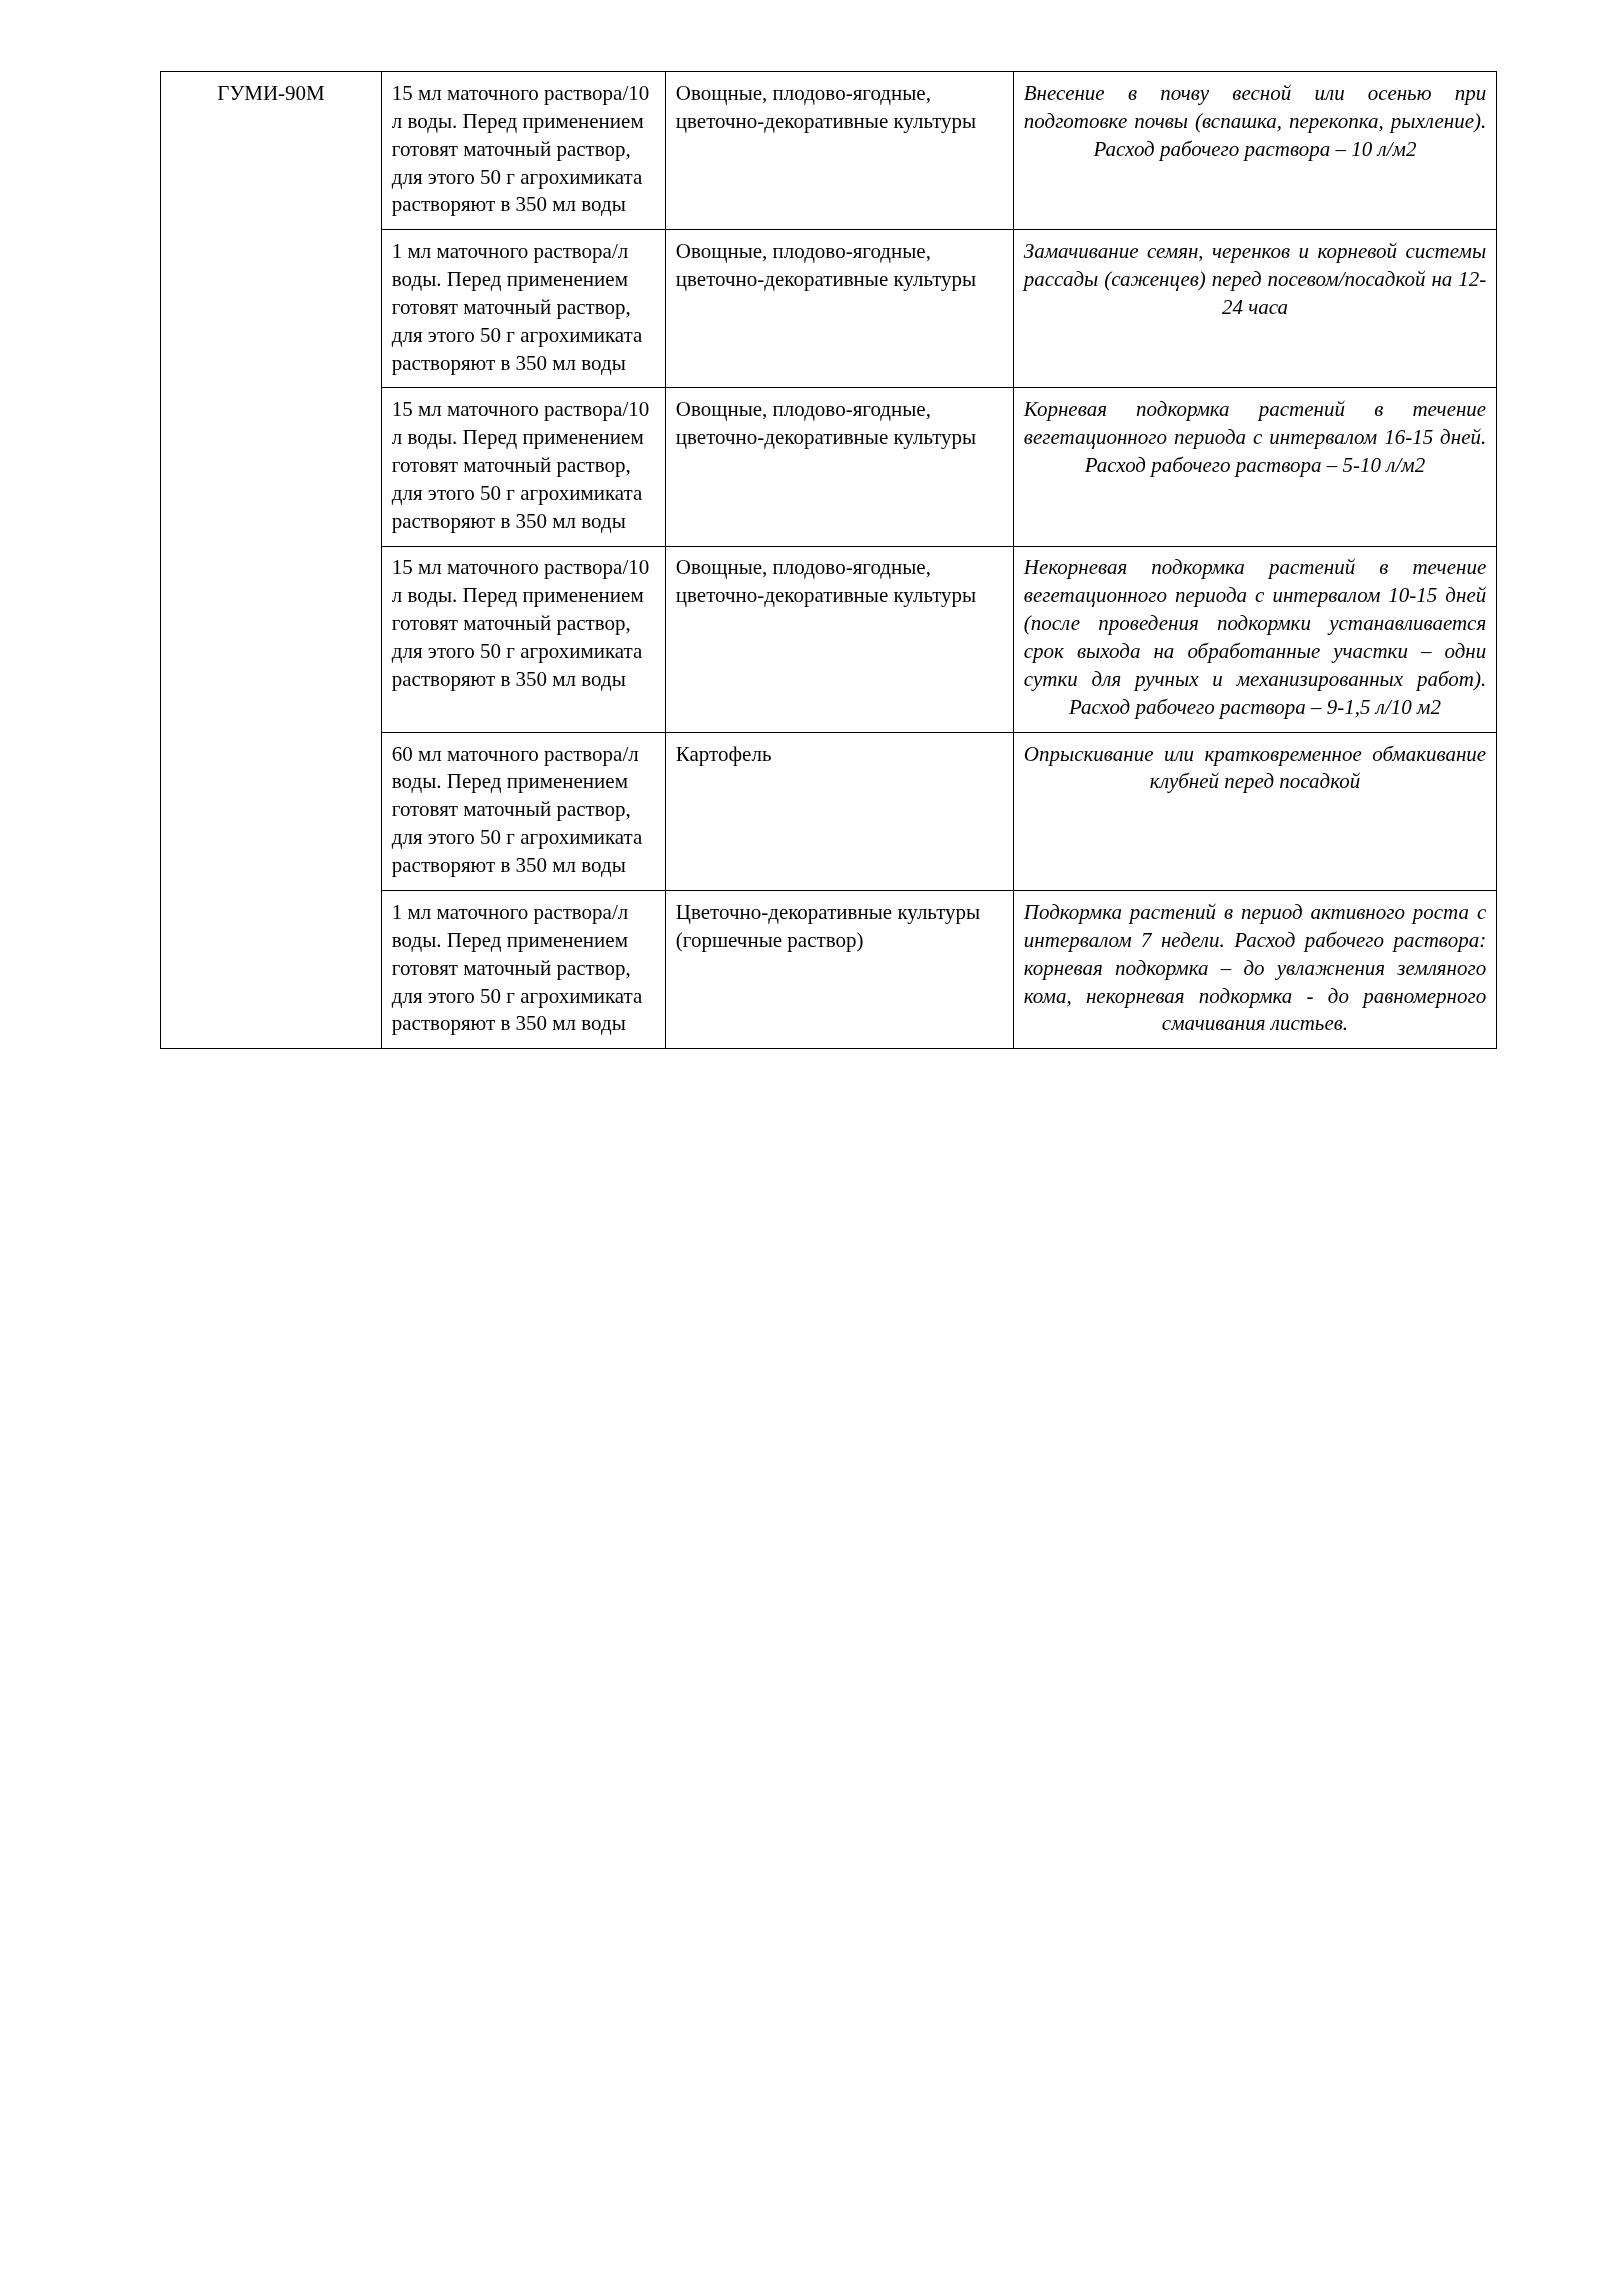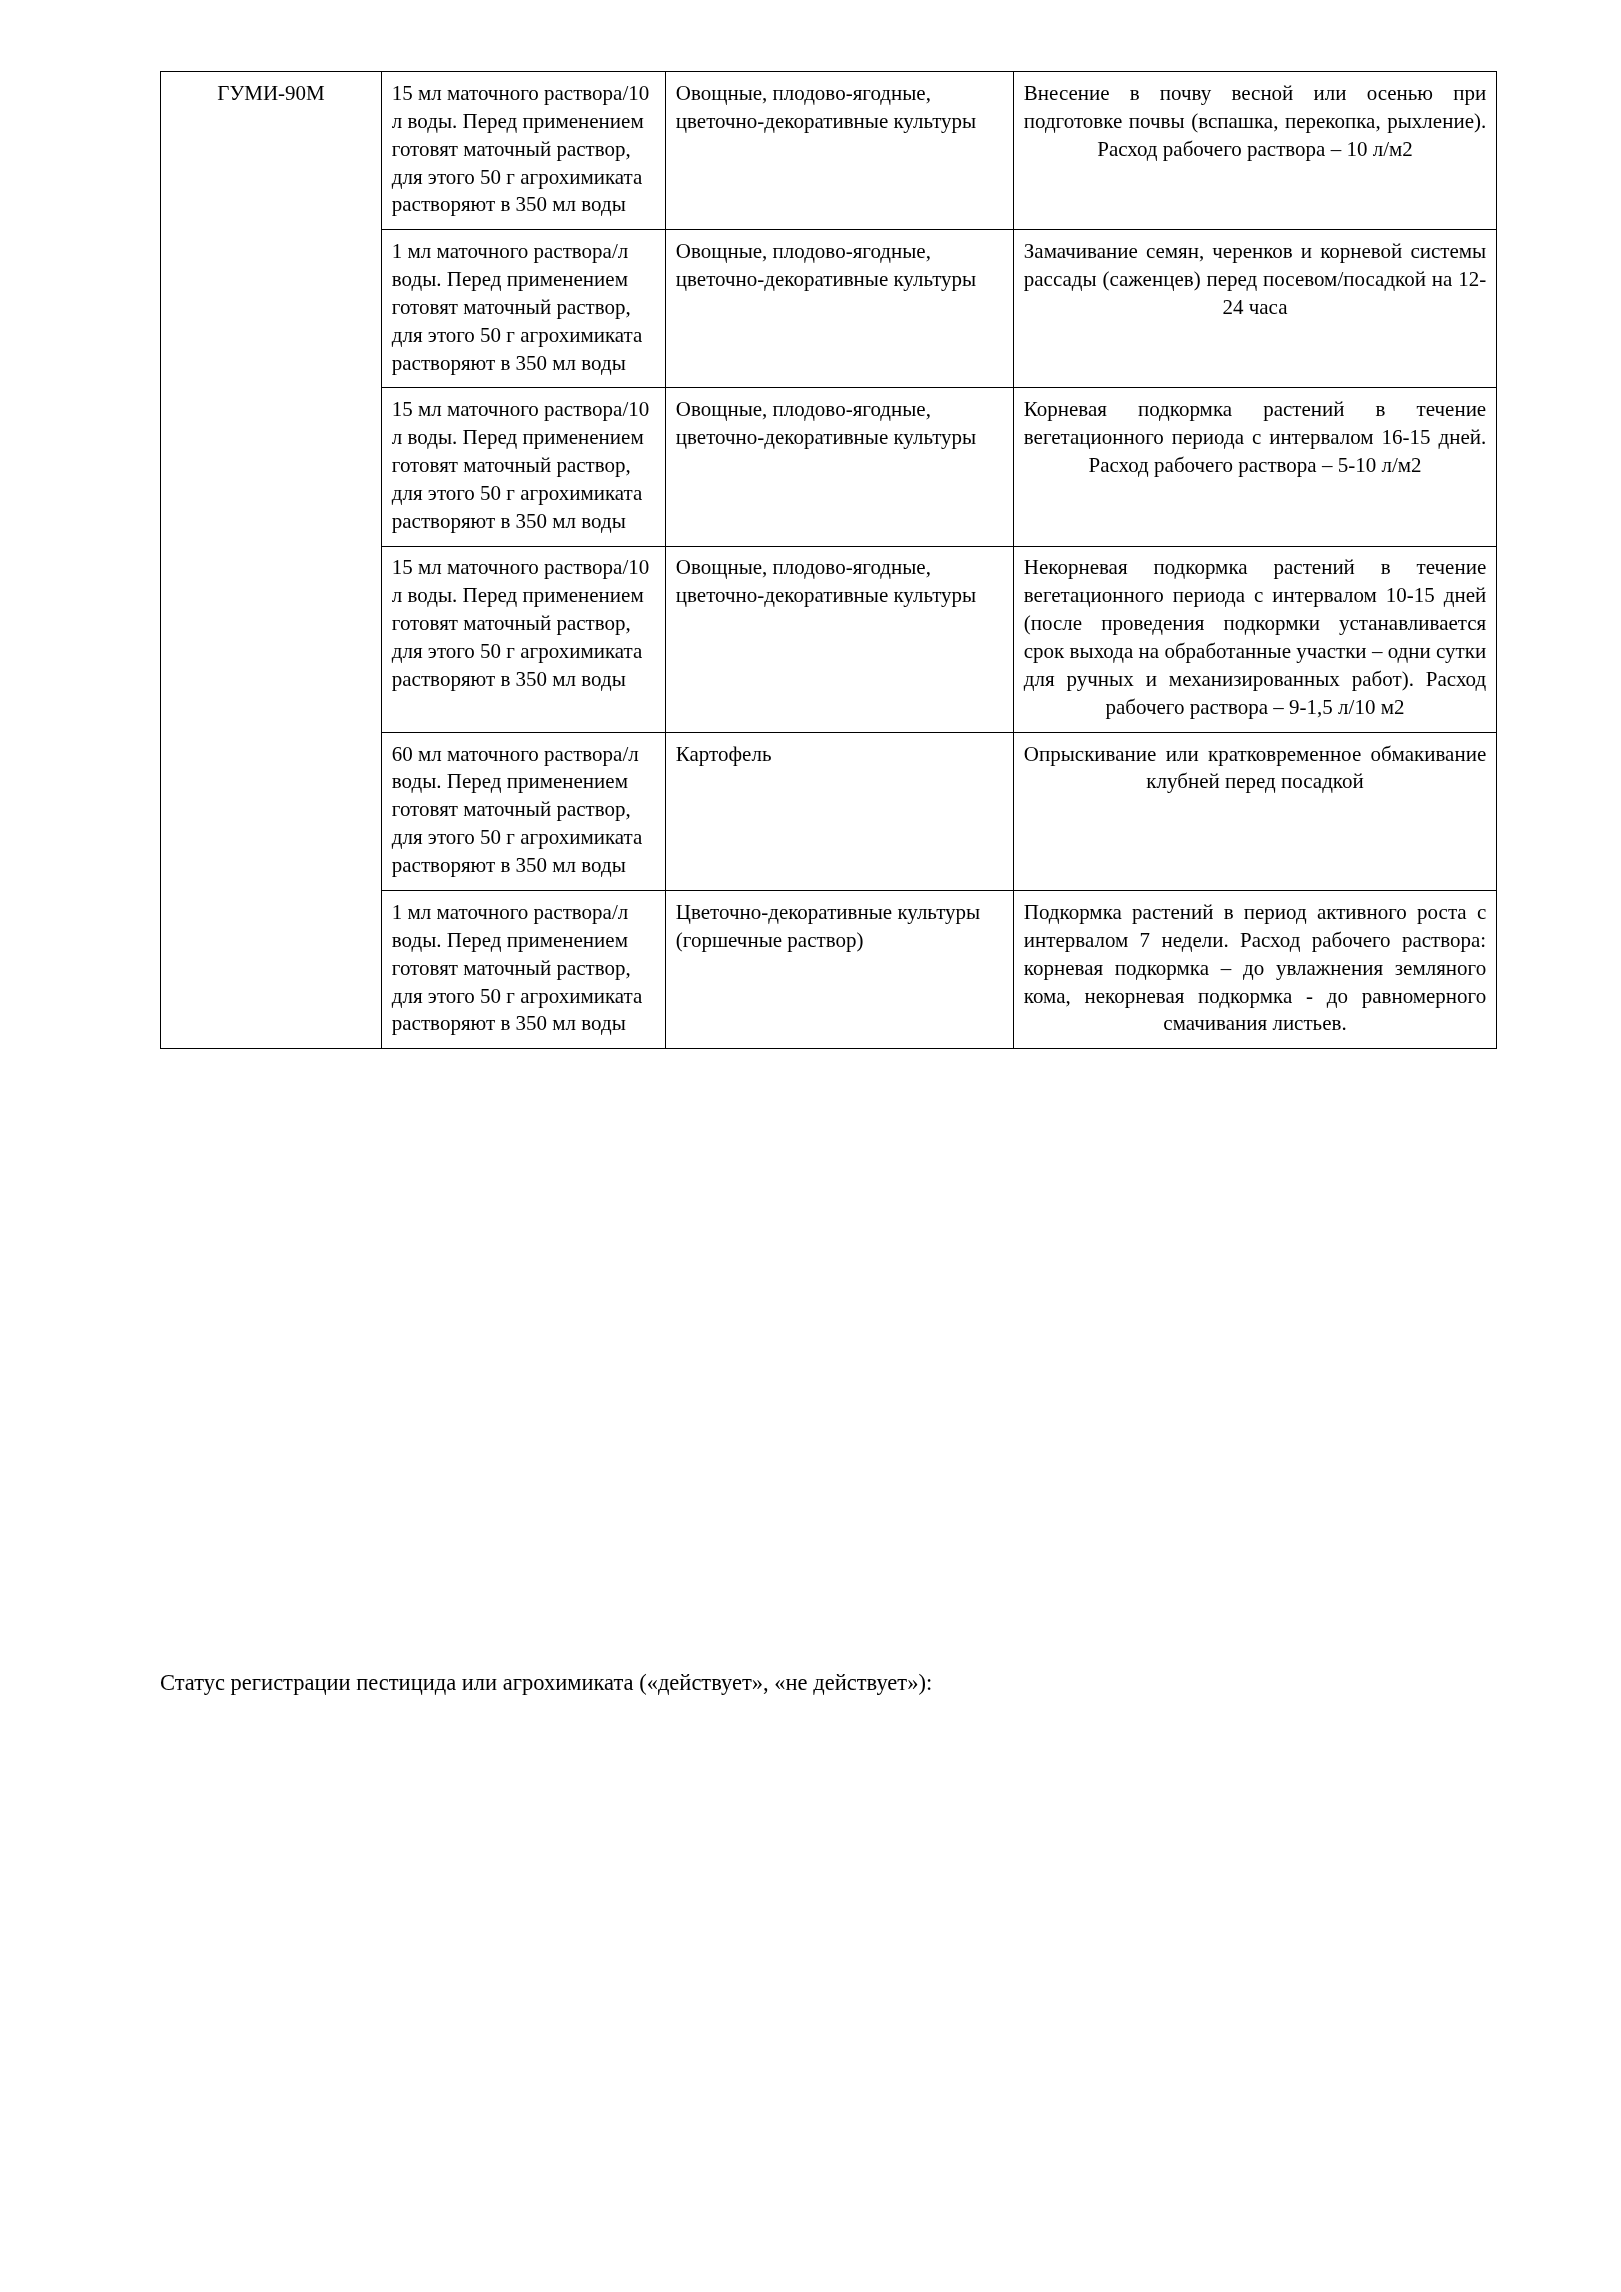--- a/index.html
+++ b/index.html
@@ -36,21 +36,21 @@
     padding: 7.8px 9.8px 9.8px 9.8px;
     font-size: 21px;
     line-height: 1.33;
   }
   .col-name   { width: 221px; }
   .col-dose   { width: 284px; }
   .col-crop   { width: 348px; }
   .col-method { width: 483px; }
 
   .cell-center { text-align: left; }
-  .cell-just   { text-align: justify; text-align-last: center; }
+  .cell-just   { text-align: justify; text-align-last: center; font-style: italic; }
   .name-cell   { text-align: center; padding-top: 7.8px; }
 
   .status-block {
     position: absolute;
     left: 160px;
     top: 1667px;
     width: 1304px;
     font-size: 22.5px;
     line-height: 1.45;
   }
@@ -103,17 +103,16 @@
       </tr>
       <tr>
         <td class="cell-center">1 мл маточного раствора/л воды. Перед применением готовят маточный раствор, для этого 50 г агрохимиката растворяют в 350 мл воды</td>
         <td class="cell-center">Цветочно-декоративные культуры (горшечные раствор)</td>
         <td class="cell-just">Подкормка растений в период активного роста с интервалом 7 недели. Расход рабочего раствора: корневая подкормка – до увлажнения земляного кома, некорневая подкормка - до равномерного смачивания листьев.</td>
       </tr>
     </tbody>
   </table>
 
   <div class="status-block">
-    <div>Статус регистрации пестицида или агрохимиката («действует», «не действует»):</div>
   </div>
 
 </div>
 
 
 </body></html>

